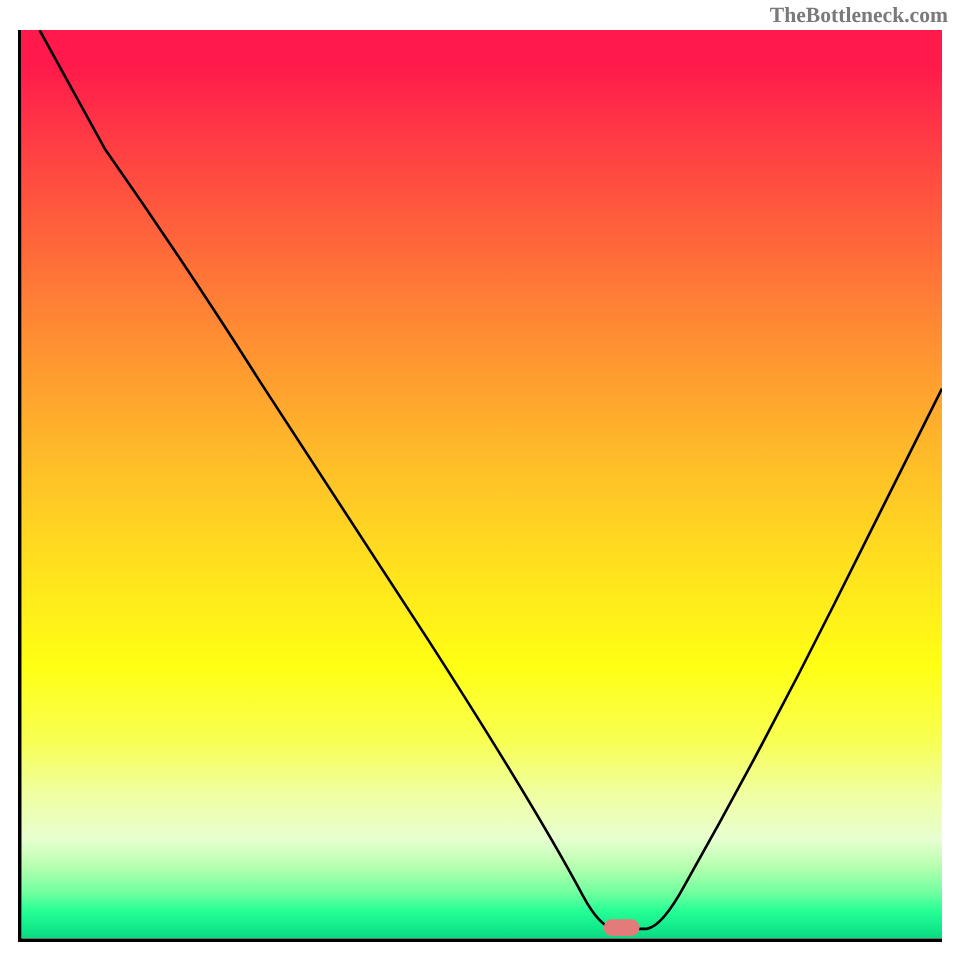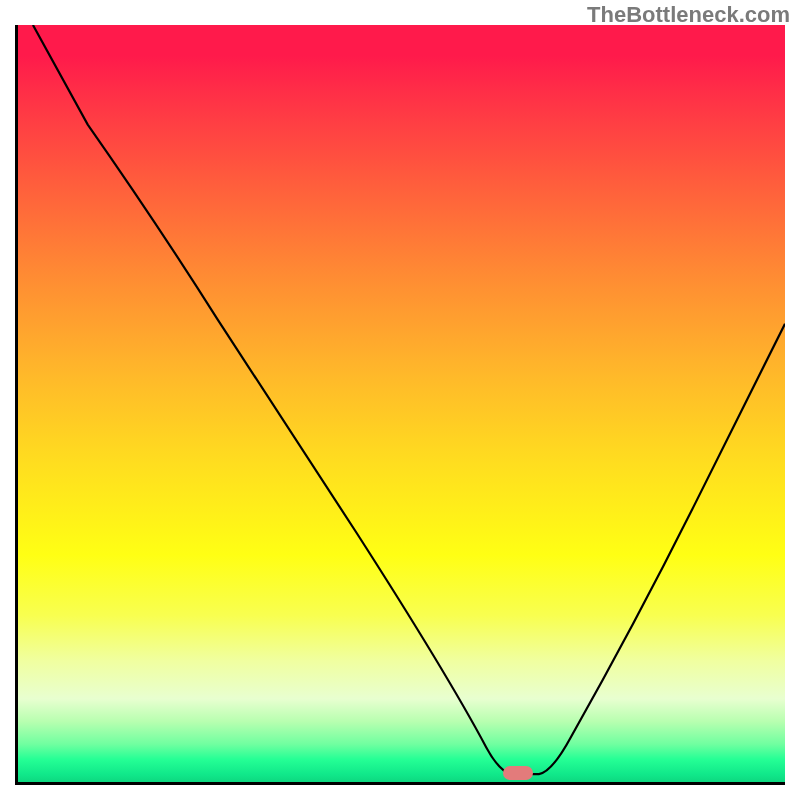--- a/index.html
+++ b/index.html
@@ -8,24 +8,25 @@
     height: 800px;
     background: #fff;
     font-family: Arial, Helvetica, sans-serif;
     position: relative;
     overflow: hidden;
   }
   .watermark {
     position: absolute;
     top: 2px;
     right: 10px;
-    font-size: 22px;
+    font-size: 18px;
     font-weight: bold;
     color: #7a7a7a;
     z-index: 5;
+    font-family: Liberation Serif, serif;
   }
   .plot {
     position: absolute;
     top: 25px;
     left: 15px;
     width: 770px;
     height: 760px;
     border-left: 3px solid #000;
     border-bottom: 3px solid #000;
     overflow: hidden;

